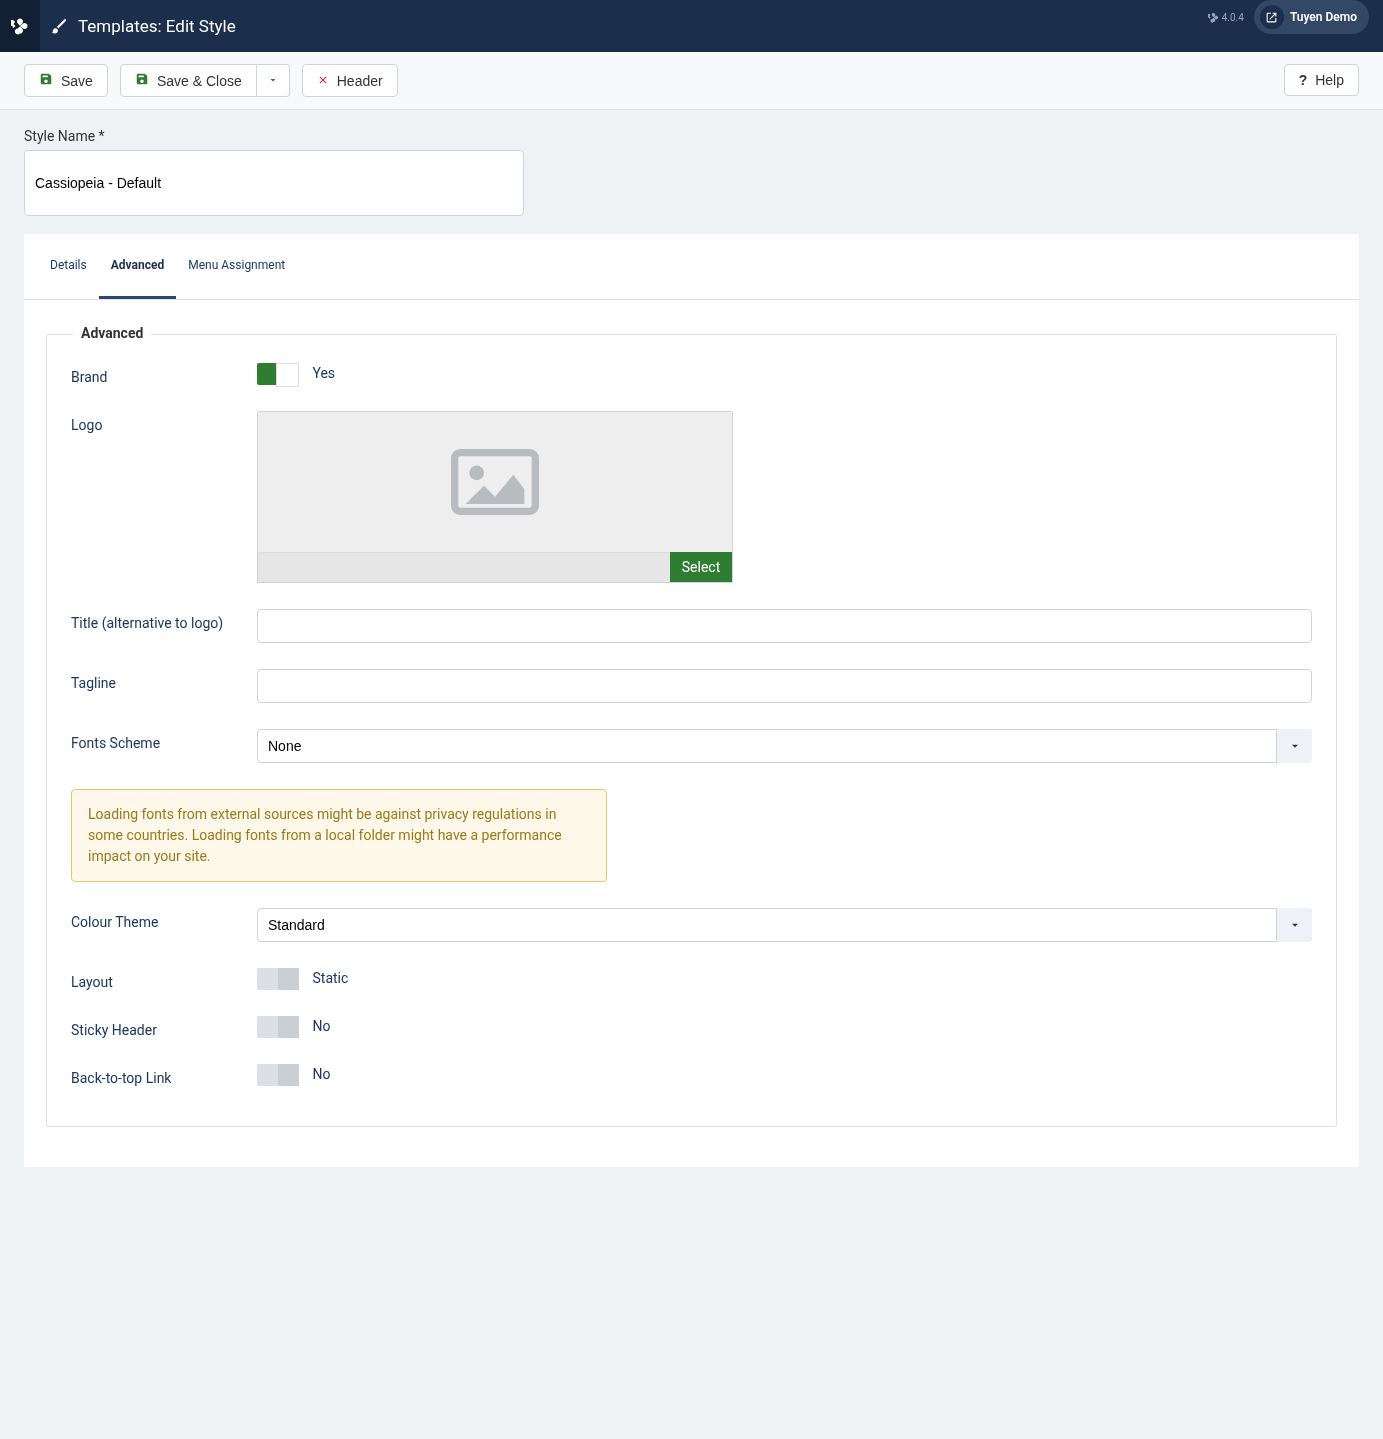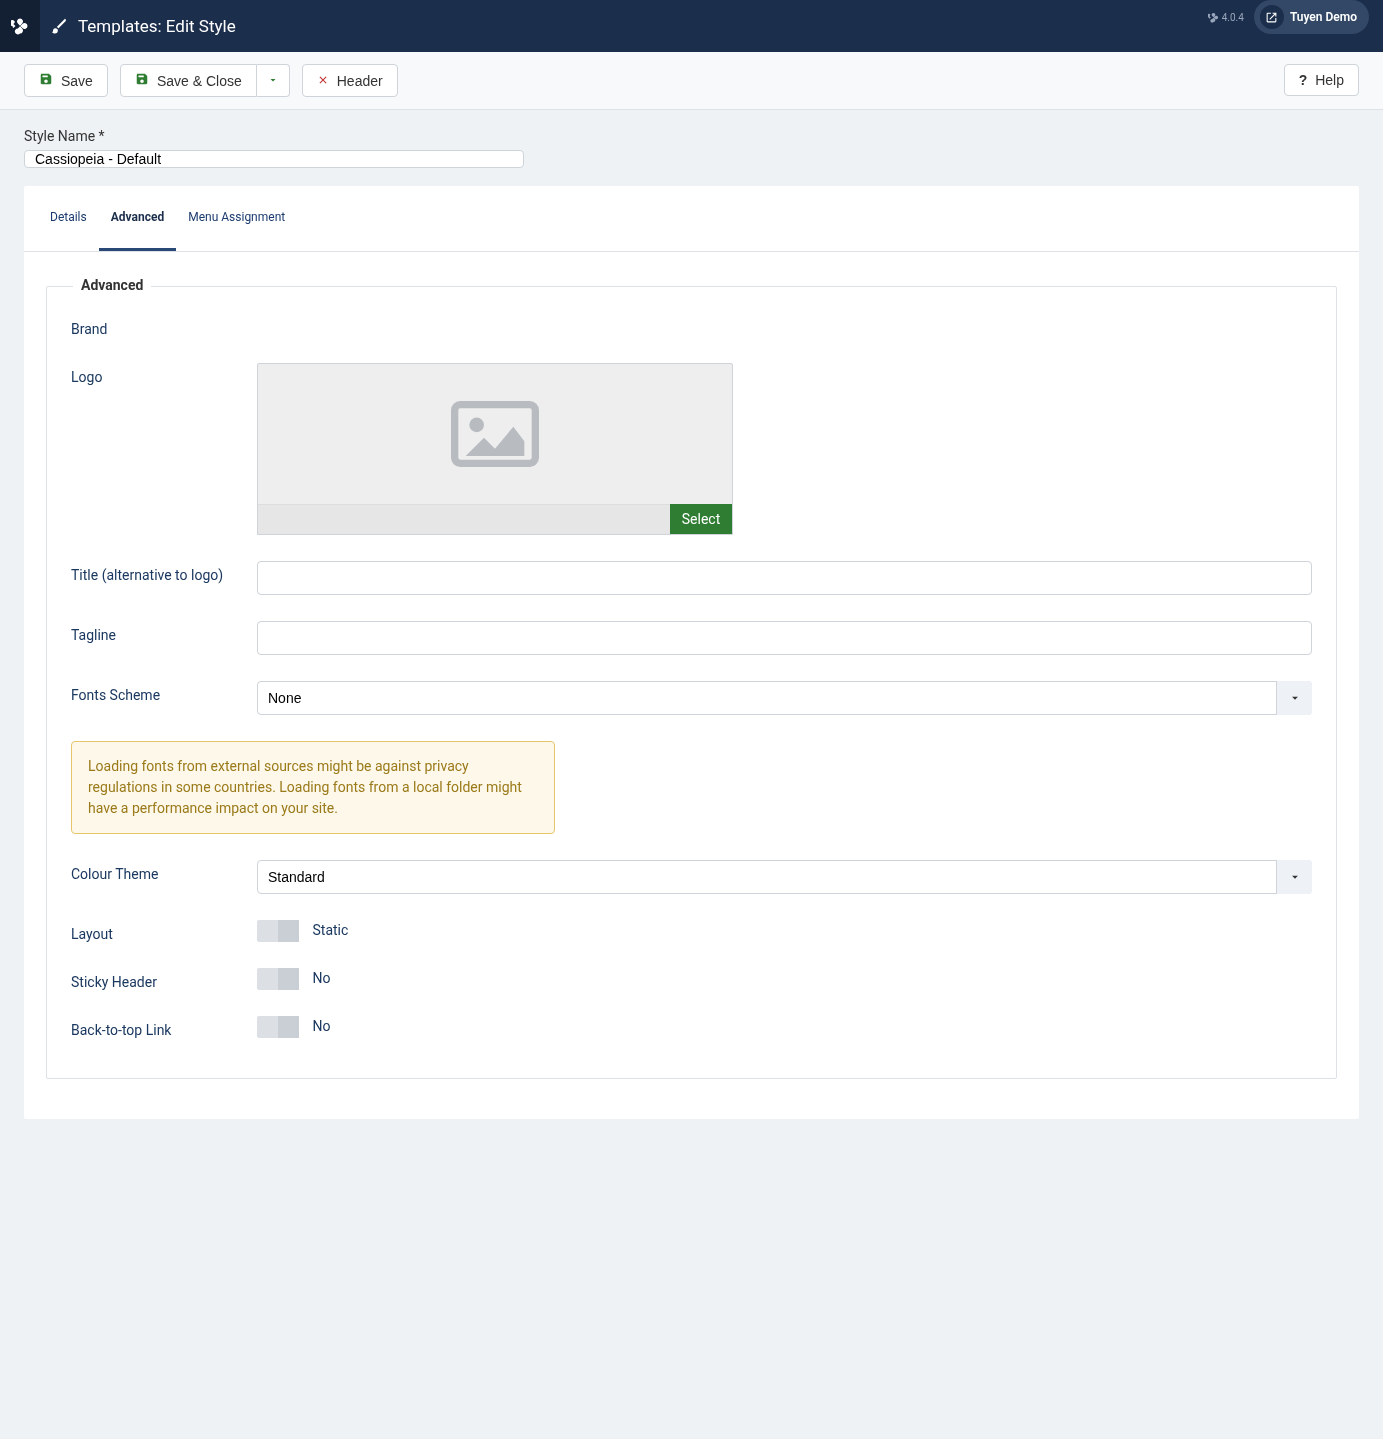--- a/index.html
+++ b/index.html
@@ -65,21 +65,21 @@
   .btn-group .btn:first-child { border-top-right-radius:0; border-bottom-right-radius:0; }
   .btn-group .btn.caret-btn { border-left:none; border-top-left-radius:0; border-bottom-left-radius:0; padding:7px 10px;}
   .help-btn .q { font-weight:bold; }
 
   .form-area { padding: 18px 24px 0 24px; }
   .form-label { font-size: 14px; color: #333; margin-bottom: 6px; display:block;}
   .text-input {
     width: 500px;
     border: 1px solid #ced4da;
     border-radius: 4px;
-    padding: 0 10px;
+    padding: 24px 10px;
     font-size: 14px;
     background:#fff;
   }
 
   .main-panel {
     background:#fff;
     margin: 18px 24px 40px 24px;
     border-radius:2px;
   }
   .tabs {
@@ -162,21 +162,21 @@
     position:relative; width:100%;
   }
   .select-wrap .wide-input{ padding-right:40px;}
   .select-wrap .chev{
     position:absolute; right:0; top:0; height:100%; width:36px; border-left:1px solid #ced4da;
     background:#eef1f5; display:flex; align-items:center; justify-content:center;
     border-radius:0 4px 4px 0;
   }
 
   .alert-box{
-    width: 484px;
+    width: 536px;
     border:1px solid #e7c66b;
     background:#fdf8e9;
     border-radius:4px;
     padding:14px 16px;
     color:#9b7a1a;
     font-size:14px;
     line-height:1.5;
   }
 </style>
 </head>
@@ -269,20 +269,24 @@
     <div class="tab active">Advanced</div>
     <div class="tab">Menu Assignment</div>
   </div>
 
   <div class="fieldset-wrap">
     <div class="fieldset">
       <span class="legend">Advanced</span>
 
       <div class="field-row">
         <div class="fl">Brand</div>
+        <div class="fc">
+          <span class="switch on"></span>
+          <span class="switch-label">Yes</span>
+        </div>
       </div>
 
       <div class="field-row">
         <div class="fl">Logo</div>
         <div class="fc">
           <div class="image-box">
             <div class="image-preview">
               <svg width="88" height="66" viewBox="0 0 24 18">
                   <rect x="1" y="1" width="22" height="16" rx="1.5" fill="none" stroke="#b8bcc0" stroke-width="2"></rect>
                   <circle cx="7" cy="6.5" r="2" fill="#b8bcc0"></circle>

